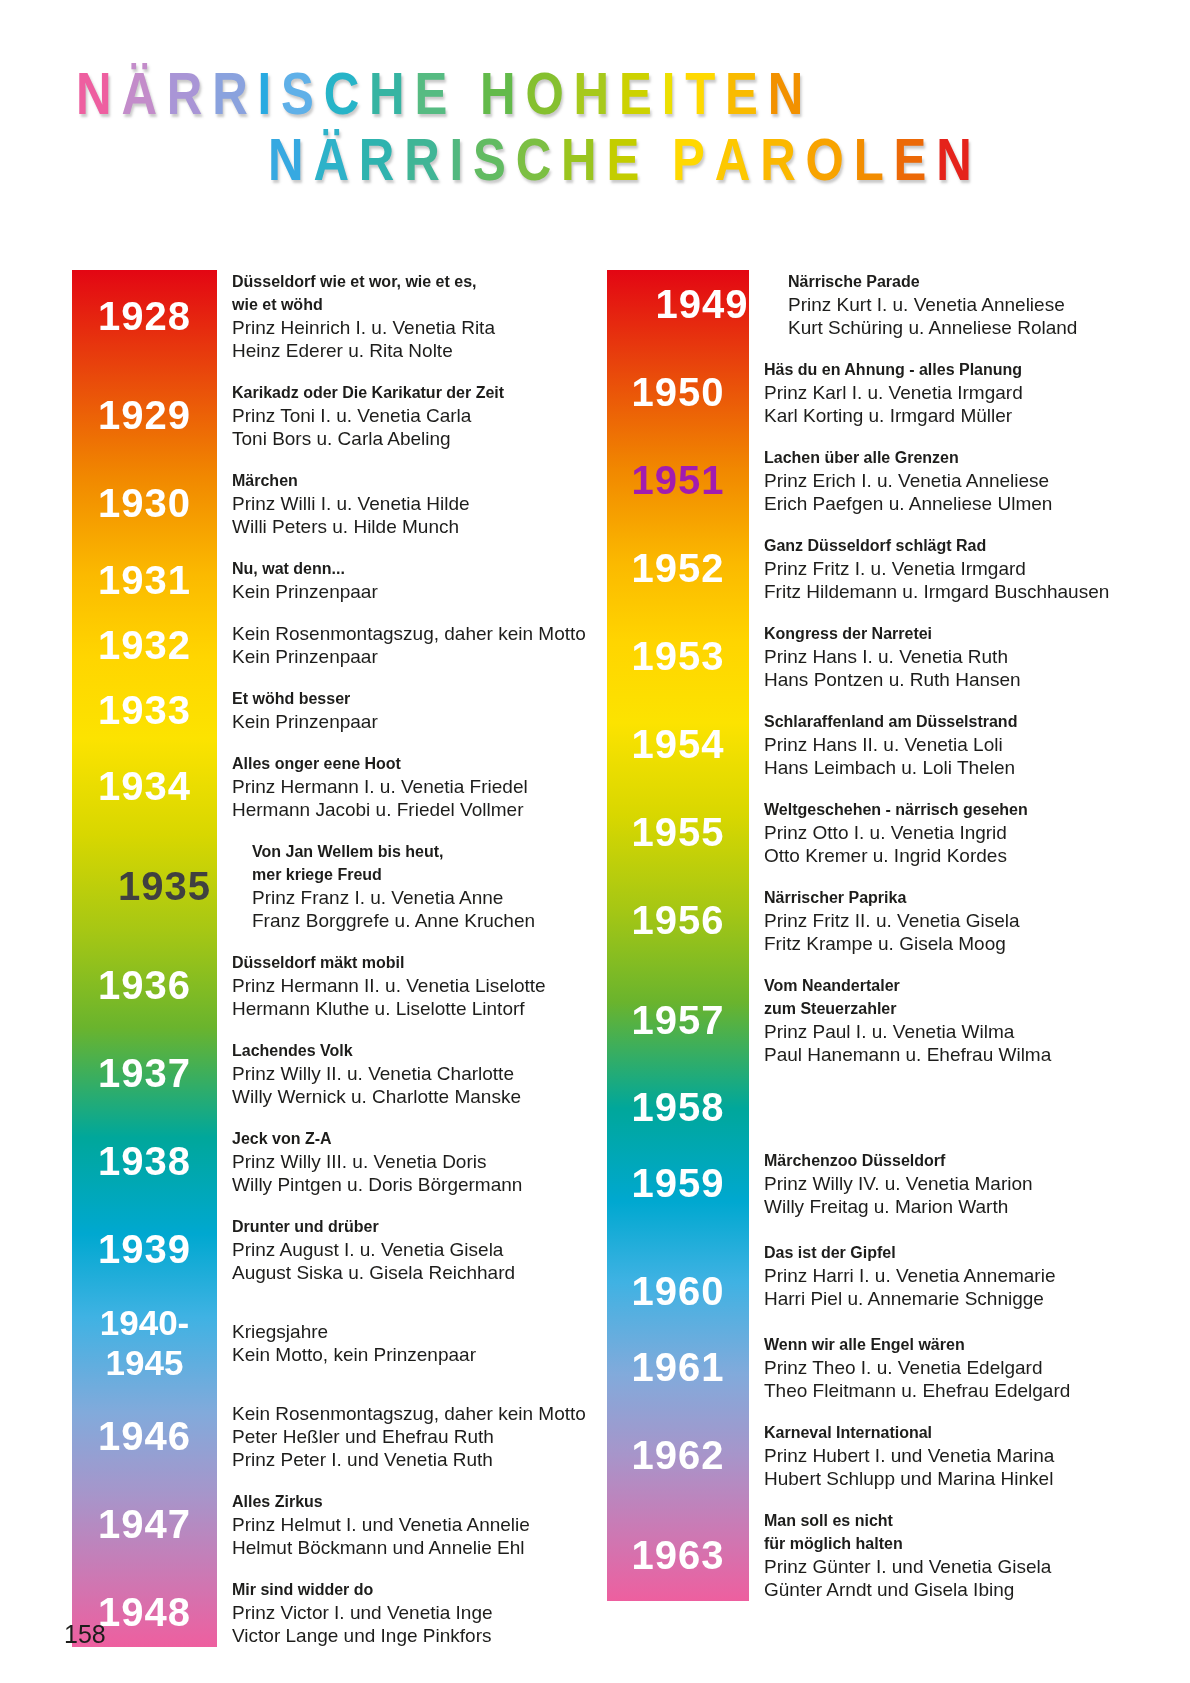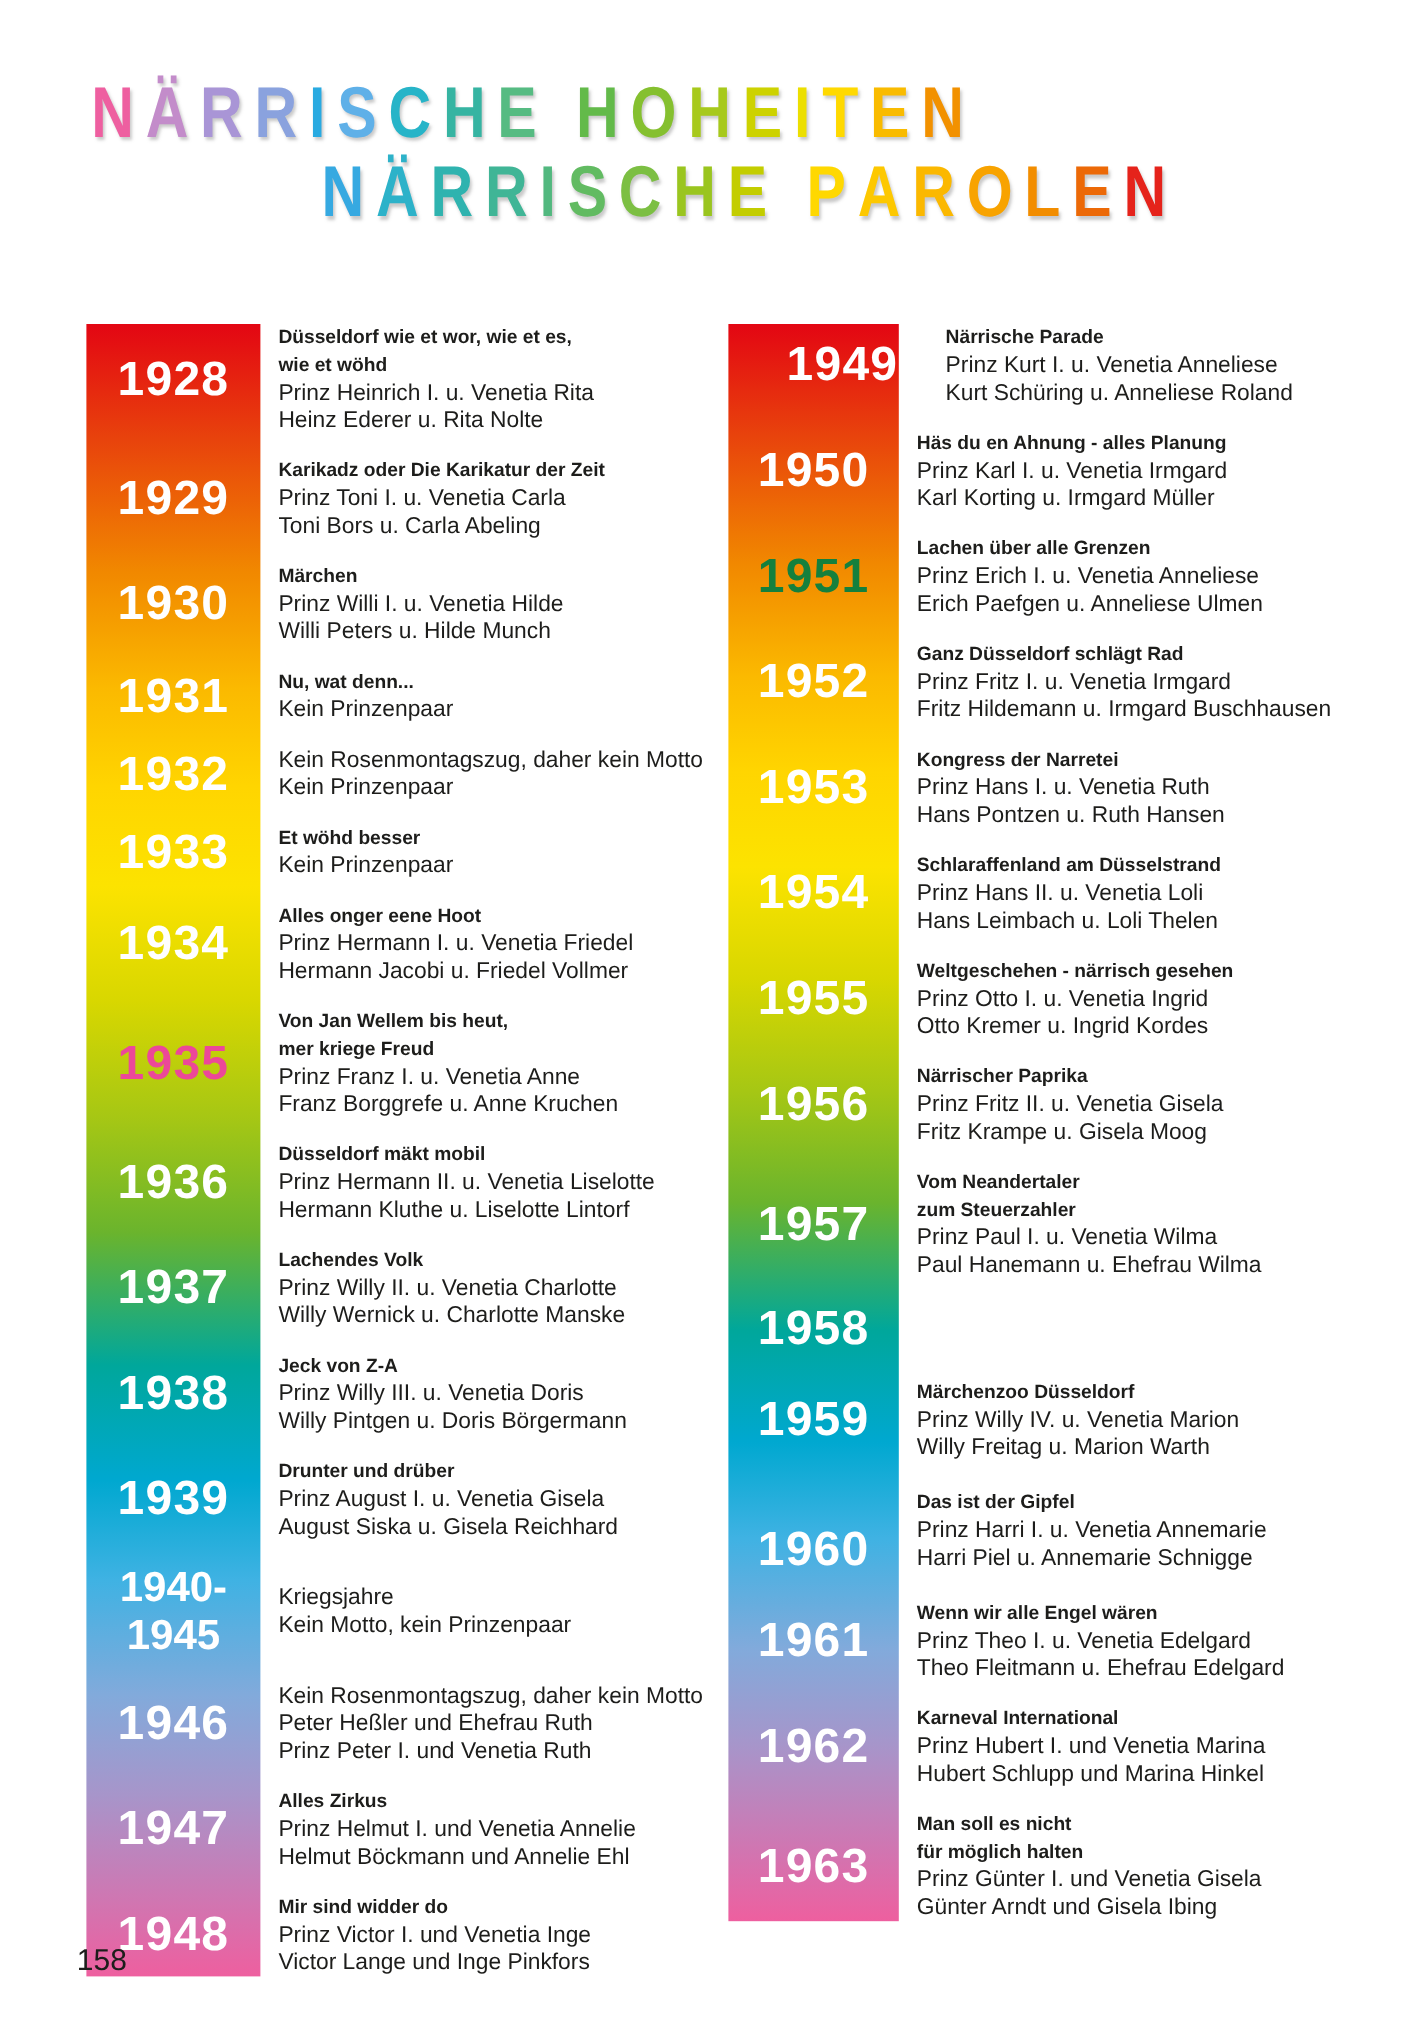--- a/index.html
+++ b/index.html
@@ -117,21 +117,21 @@
       </div>
       <div class="entry">
         <div class="year" style="color: rgb(255, 255, 255);">1934</div>
         <div class="txt">
           <div class="motto">Alles onger eene Hoot</div>
           <div class="detail">Prinz Hermann I. u. Venetia Friedel</div>
           <div class="detail">Hermann Jacobi u. Friedel Vollmer</div>
         </div>
       </div>
       <div class="entry">
-        <div class="year" style="color: #ec4899;">1935</div>
+        <div class="year" style="color: #404040; padding-left: 20px;">1935</div>
         <div class="txt">
           <div class="motto">Von Jan Wellem bis heut,</div>
           <div class="motto">mer kriege Freud</div>
           <div class="detail">Prinz Franz I. u. Venetia Anne</div>
           <div class="detail">Franz Borggrefe u. Anne Kruchen</div>
         </div>
       </div>
       <div class="entry">
         <div class="year" style="color: rgb(255, 255, 255);">1936</div>
         <div class="txt">
@@ -209,21 +209,21 @@
       </div>
       <div class="entry">
         <div class="year" style="color: rgb(255, 255, 255);">1950</div>
         <div class="txt">
           <div class="motto">Häs du en Ahnung - alles Planung</div>
           <div class="detail">Prinz Karl I. u. Venetia Irmgard</div>
           <div class="detail">Karl Korting u. Irmgard Müller</div>
         </div>
       </div>
       <div class="entry">
-        <div class="year" style="color: #15803d;">1951</div>
+        <div class="year" style="color: #a21caf;">1951</div>
         <div class="txt">
           <div class="motto">Lachen über alle Grenzen</div>
           <div class="detail">Prinz Erich I. u. Venetia Anneliese</div>
           <div class="detail">Erich Paefgen u. Anneliese Ulmen</div>
         </div>
       </div>
       <div class="entry">
         <div class="year" style="color: rgb(255, 255, 255);">1952</div>
         <div class="txt">
           <div class="motto">Ganz Düsseldorf schlägt Rad</div>

